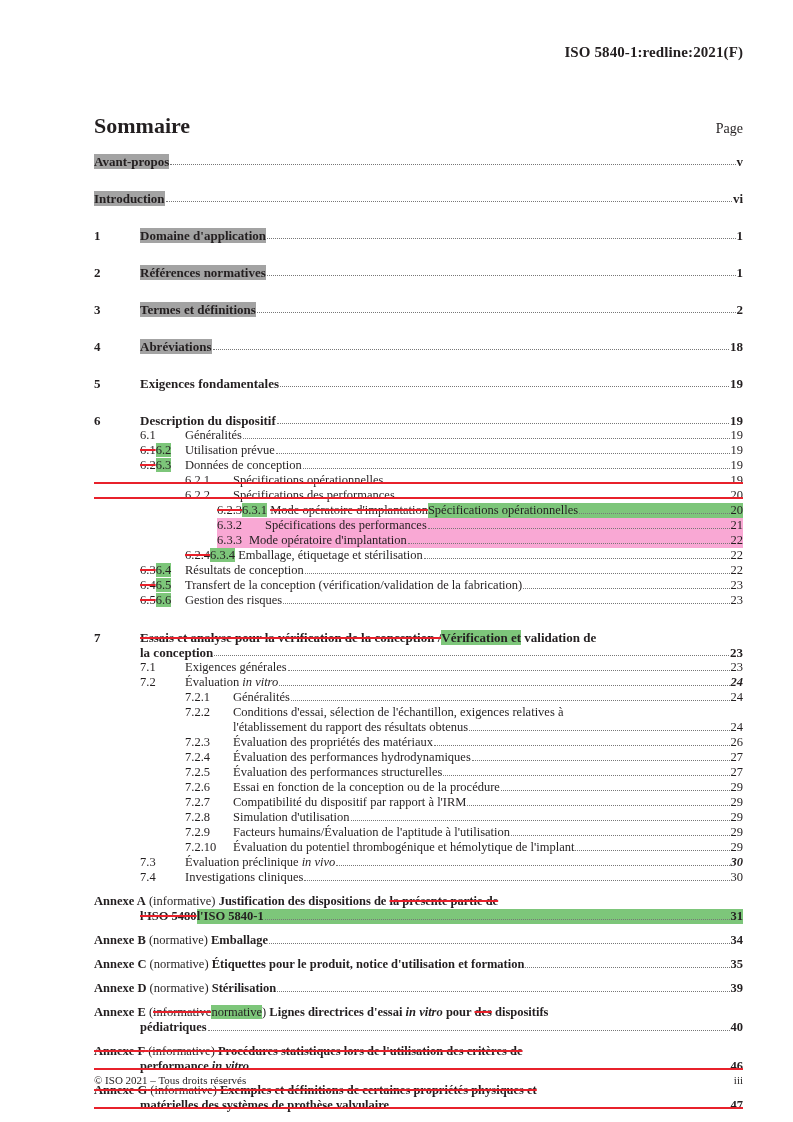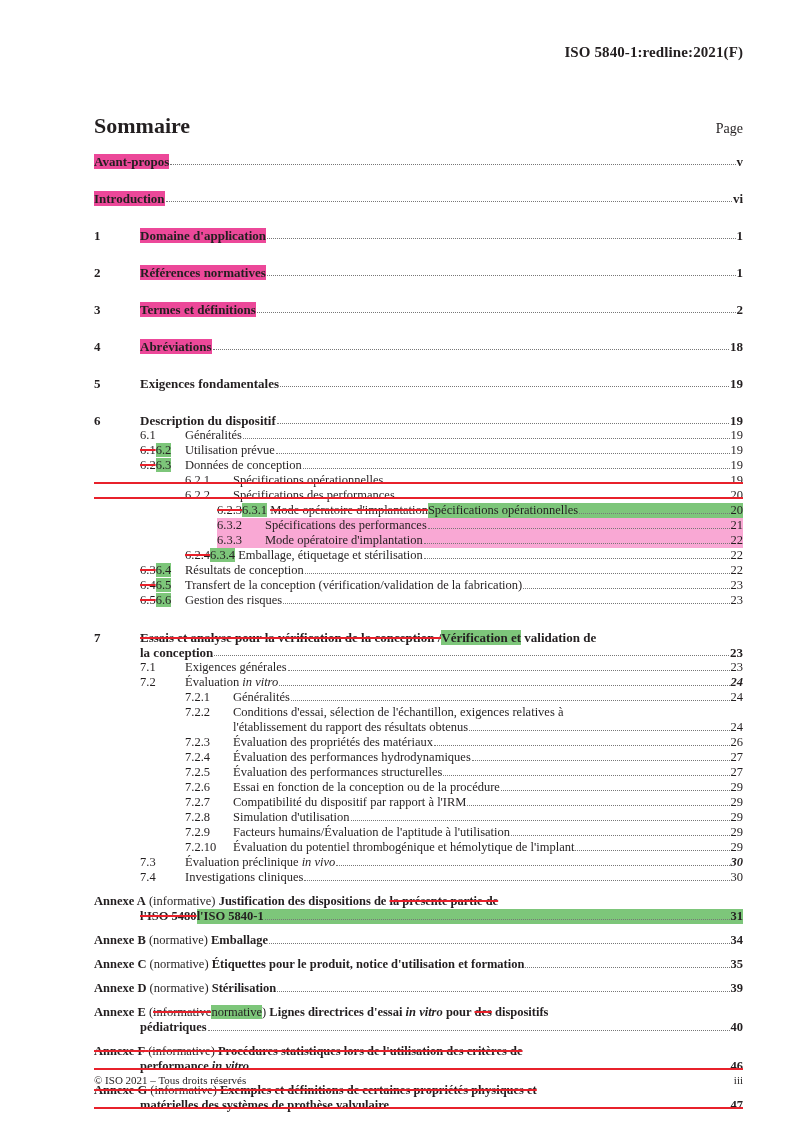--- a/index.html
+++ b/index.html
@@ -9,21 +9,21 @@
   .title{position:absolute;top:113px;left:94px;font-weight:bold;font-size:22px;}
   .pagelbl{position:absolute;top:121px;right:50px;font-size:14px;}
   .toc{position:absolute;top:154px;left:94px;width:649px;font-size:12.5px;}
   .row{position:relative;display:flex;align-items:flex-end;line-height:15px;}
   .row .num{flex:none;}
   .row .txt{flex:none;white-space:nowrap;}
   .row .dots{flex:1;border-bottom:1px dotted #777;margin:0 1px 4px 1px;min-width:4px;}
   .row .pg{flex:none;text-align:right;}
   .b{font-weight:bold;}
   .i{font-style:italic;}
-  .yl{background:#ec4899;}
+  .yl{background:#a3a3a3;}
   .gr{background:#7dc67a;}
   .del{text-decoration:line-through;text-decoration-color:#e8212b;text-decoration-thickness:2px;color:#231f20;}
   .lvl0{font-weight:bold;font-size:13px;}
   .lvl1 .num{width:46px;}
   .lvl2{padding-left:46px;align-items:flex-end;}
   .lvl2 .num{width:45px;}
   .lvl3{padding-left:91px;}
   .lvl3 .num{width:48px;}
   .gap-m{margin-top:9px;}
   .gap-l{margin-top:22px;}
@@ -140,21 +140,21 @@
         <span class="pg">20</span>
       </span>
     </div>
     <div class="row greenrow">
       <span class="num" style="width:48px">6.3.2</span>
       <span class="txt">Spécifications des performances</span>
       <span class="dots"></span>
       <span class="pg">21</span>
     </div>
     <div class="row greenrow">
-      <span class="num" style="width:48px">6.3.3</span>
+      <span class="num" style="width:32px">6.3.3</span>
       <span class="txt">Mode opératoire d'implantation</span>
       <span class="dots"></span>
       <span class="pg">22</span>
     </div>
   </div>
 
   <div class="row lvl3">
     <span class="txt"><span class="del">6.2.4</span><span class="gr">6.3.4</span> <span>Emballage, étiquetage et stérilisation</span></span>
     <span class="dots"></span>
     <span class="pg">22</span>

